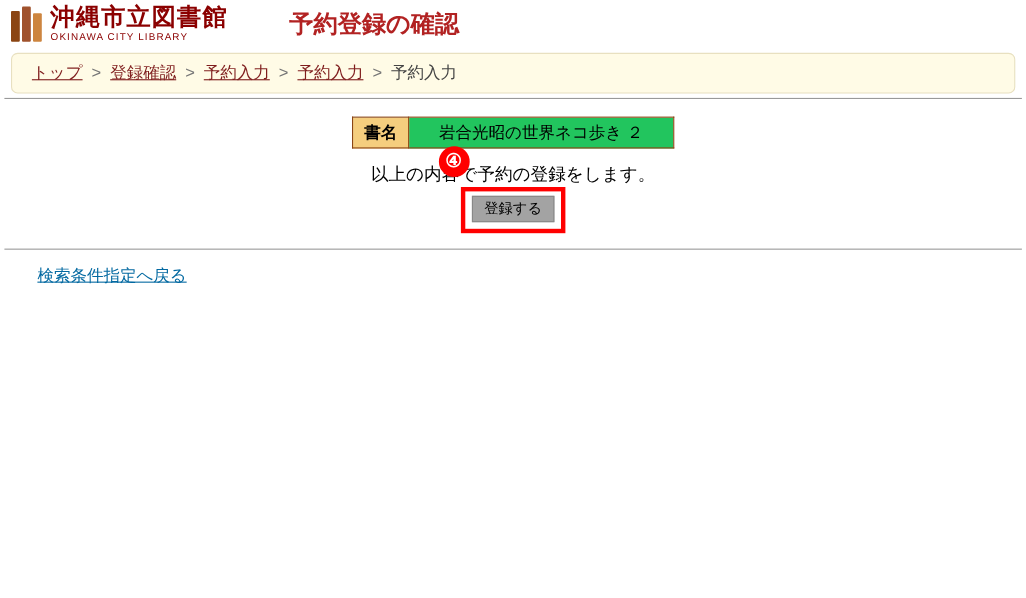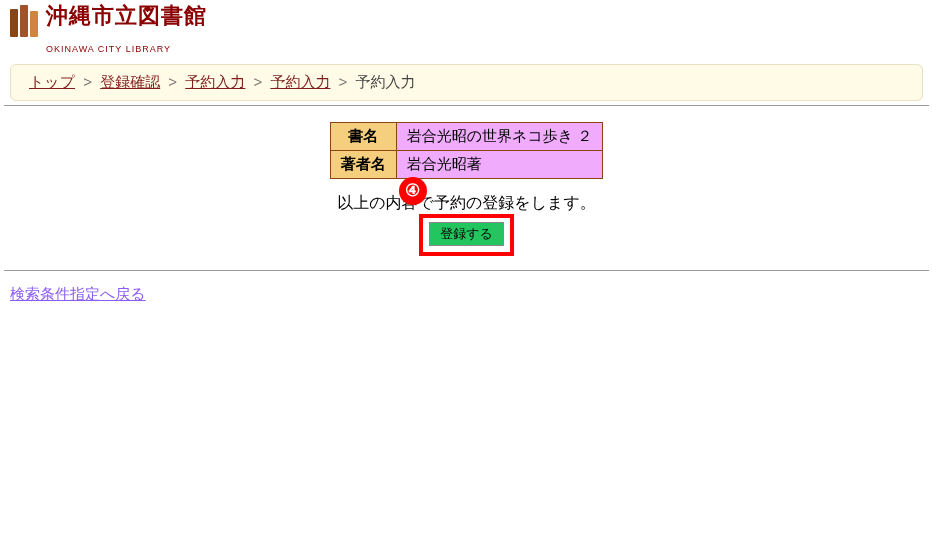--- a/index.html
+++ b/index.html
@@ -4,21 +4,21 @@
   <style>
     * { margin: 0; padding: 0; box-sizing: border-box; }
     body {
       font-family: "MS PGothic", "Hiragino Kaku Gothic Pro", sans-serif;
       background: #ffffff;
       font-size: 14px;
       width: 933px;
     }
     .header {
       display: flex;
-      align-items: flex-start;
+      align-items: center;
       padding: 5px 10px 2px 10px;
       gap: 8px;
     }
     .logo-icon {
       width: 28px;
       height: 32px;
       display: flex;
       gap: 2px;
       align-items: flex-end;
     }
@@ -37,21 +37,21 @@
     .library-name-jp {
       font-size: 22px;
       font-weight: bold;
       color: #8B0000;
       letter-spacing: 1px;
     }
     .library-name-en {
       font-size: 9px;
       color: #8B0000;
       letter-spacing: 1px;
-      margin-top: 18px;
+      margin-top: 2px;
     }
     .page-title {
       font-size: 22px;
       font-weight: bold;
       color: #B22222;
       margin-left: 48px;
     }
     .breadcrumb-wrap {
       margin: 8px 10px 4px 10px;
       background: #FFFBE6;
@@ -83,30 +83,30 @@
     }
     .info-table {
       margin: 0 auto;
       border-collapse: collapse;
       font-size: 15px;
     }
     .info-table th {
       background: #F5CE7E;
       border: 1px solid #8B4513;
       padding: 4px 10px;
-      text-align: center;
+      text-align: right;
       font-weight: bold;
       color: #000;
       white-space: nowrap;
       margin-left: 16px;
     }
     .info-table td {
-      background: #f0abfc;
+      background: #22c55e;
       border: 1px solid #8B4513;
-      padding: 4px 10px;
+      padding: 4px 27px;
       text-align: left;
       min-width: 190px;
     }
     .confirm-text {
       margin-top: 14px;
       font-size: 16px;
       color: #000;
       position: relative;
       display: inline-block;
     }
@@ -121,21 +121,21 @@
       pointer-events: none;
       left: -10px;
       top: -8px;
       right: -10px;
       bottom: -10px;
     }
     .submit-btn {
       font-family: inherit;
       font-size: 13px;
       padding: 2px 10px;
-      background: #22c55e;
+      background: #a3a3a3;
       border: 1px solid #888;
       cursor: pointer;
     }
     .circle-badge {
       position: absolute;
       width: 28px;
       height: 28px;
       background: #FF0000;
       color: #fff;
       border-radius: 50%;
@@ -151,38 +151,40 @@
     .hr2 {
       border: none;
       border-top: 1px solid #999;
       margin: 24px 4px 0 4px;
     }
     .back-link-area {
       padding: 14px 10px;
     }
     .back-link {
       font-size: 15px;
-      color: #8b5cf6;
+      color: #0369a1;
       text-decoration: underline;
       cursor: pointer;
+      margin-left: 24px;
     }
   </style>
 </head>
 <body>
 
 <div class="header">
   <div class="logo-icon">
     <div class="book-spine book1"></div>
     <div class="book-spine book2"></div>
     <div class="book-spine book3"></div>
   </div>
   <div class="library-name">
     <span class="library-name-jp">沖縄市立図書館</span>
     <span class="library-name-en">OKINAWA CITY LIBRARY</span>
   </div>
+  <span class="page-title">予約登録の確認</span>
 </div>
 
 <div class="breadcrumb-wrap">
   <span class="breadcrumb">
     <a>トップ</a>
     <span class="sep">&gt;</span>
     <a>登録確認</a>
     <span class="sep">&gt;</span>
     <a>予約入力</a>
     <span class="sep">&gt;</span>
@@ -194,24 +196,20 @@
 
 <hr class="hr1">
 
 <div class="main">
   <table class="info-table">
     <tbody>
         <tr>
       <th>書名</th>
       <td>岩合光昭の世界ネコ歩き ２</td>
     </tr>
-    <tr>
-      <th>著者名</th>
-      <td>岩合光昭著</td>
-    </tr>
   </tbody>
     </table>
 
   <div style="position:relative; display:inline-block;">
     <div class="confirm-text">以上の内容で予約の登録をします。</div>
     <div class="circle-badge">④</div>
   </div>
   <br>
   <div class="submit-area">
     <div class="highlight-box"></div>

